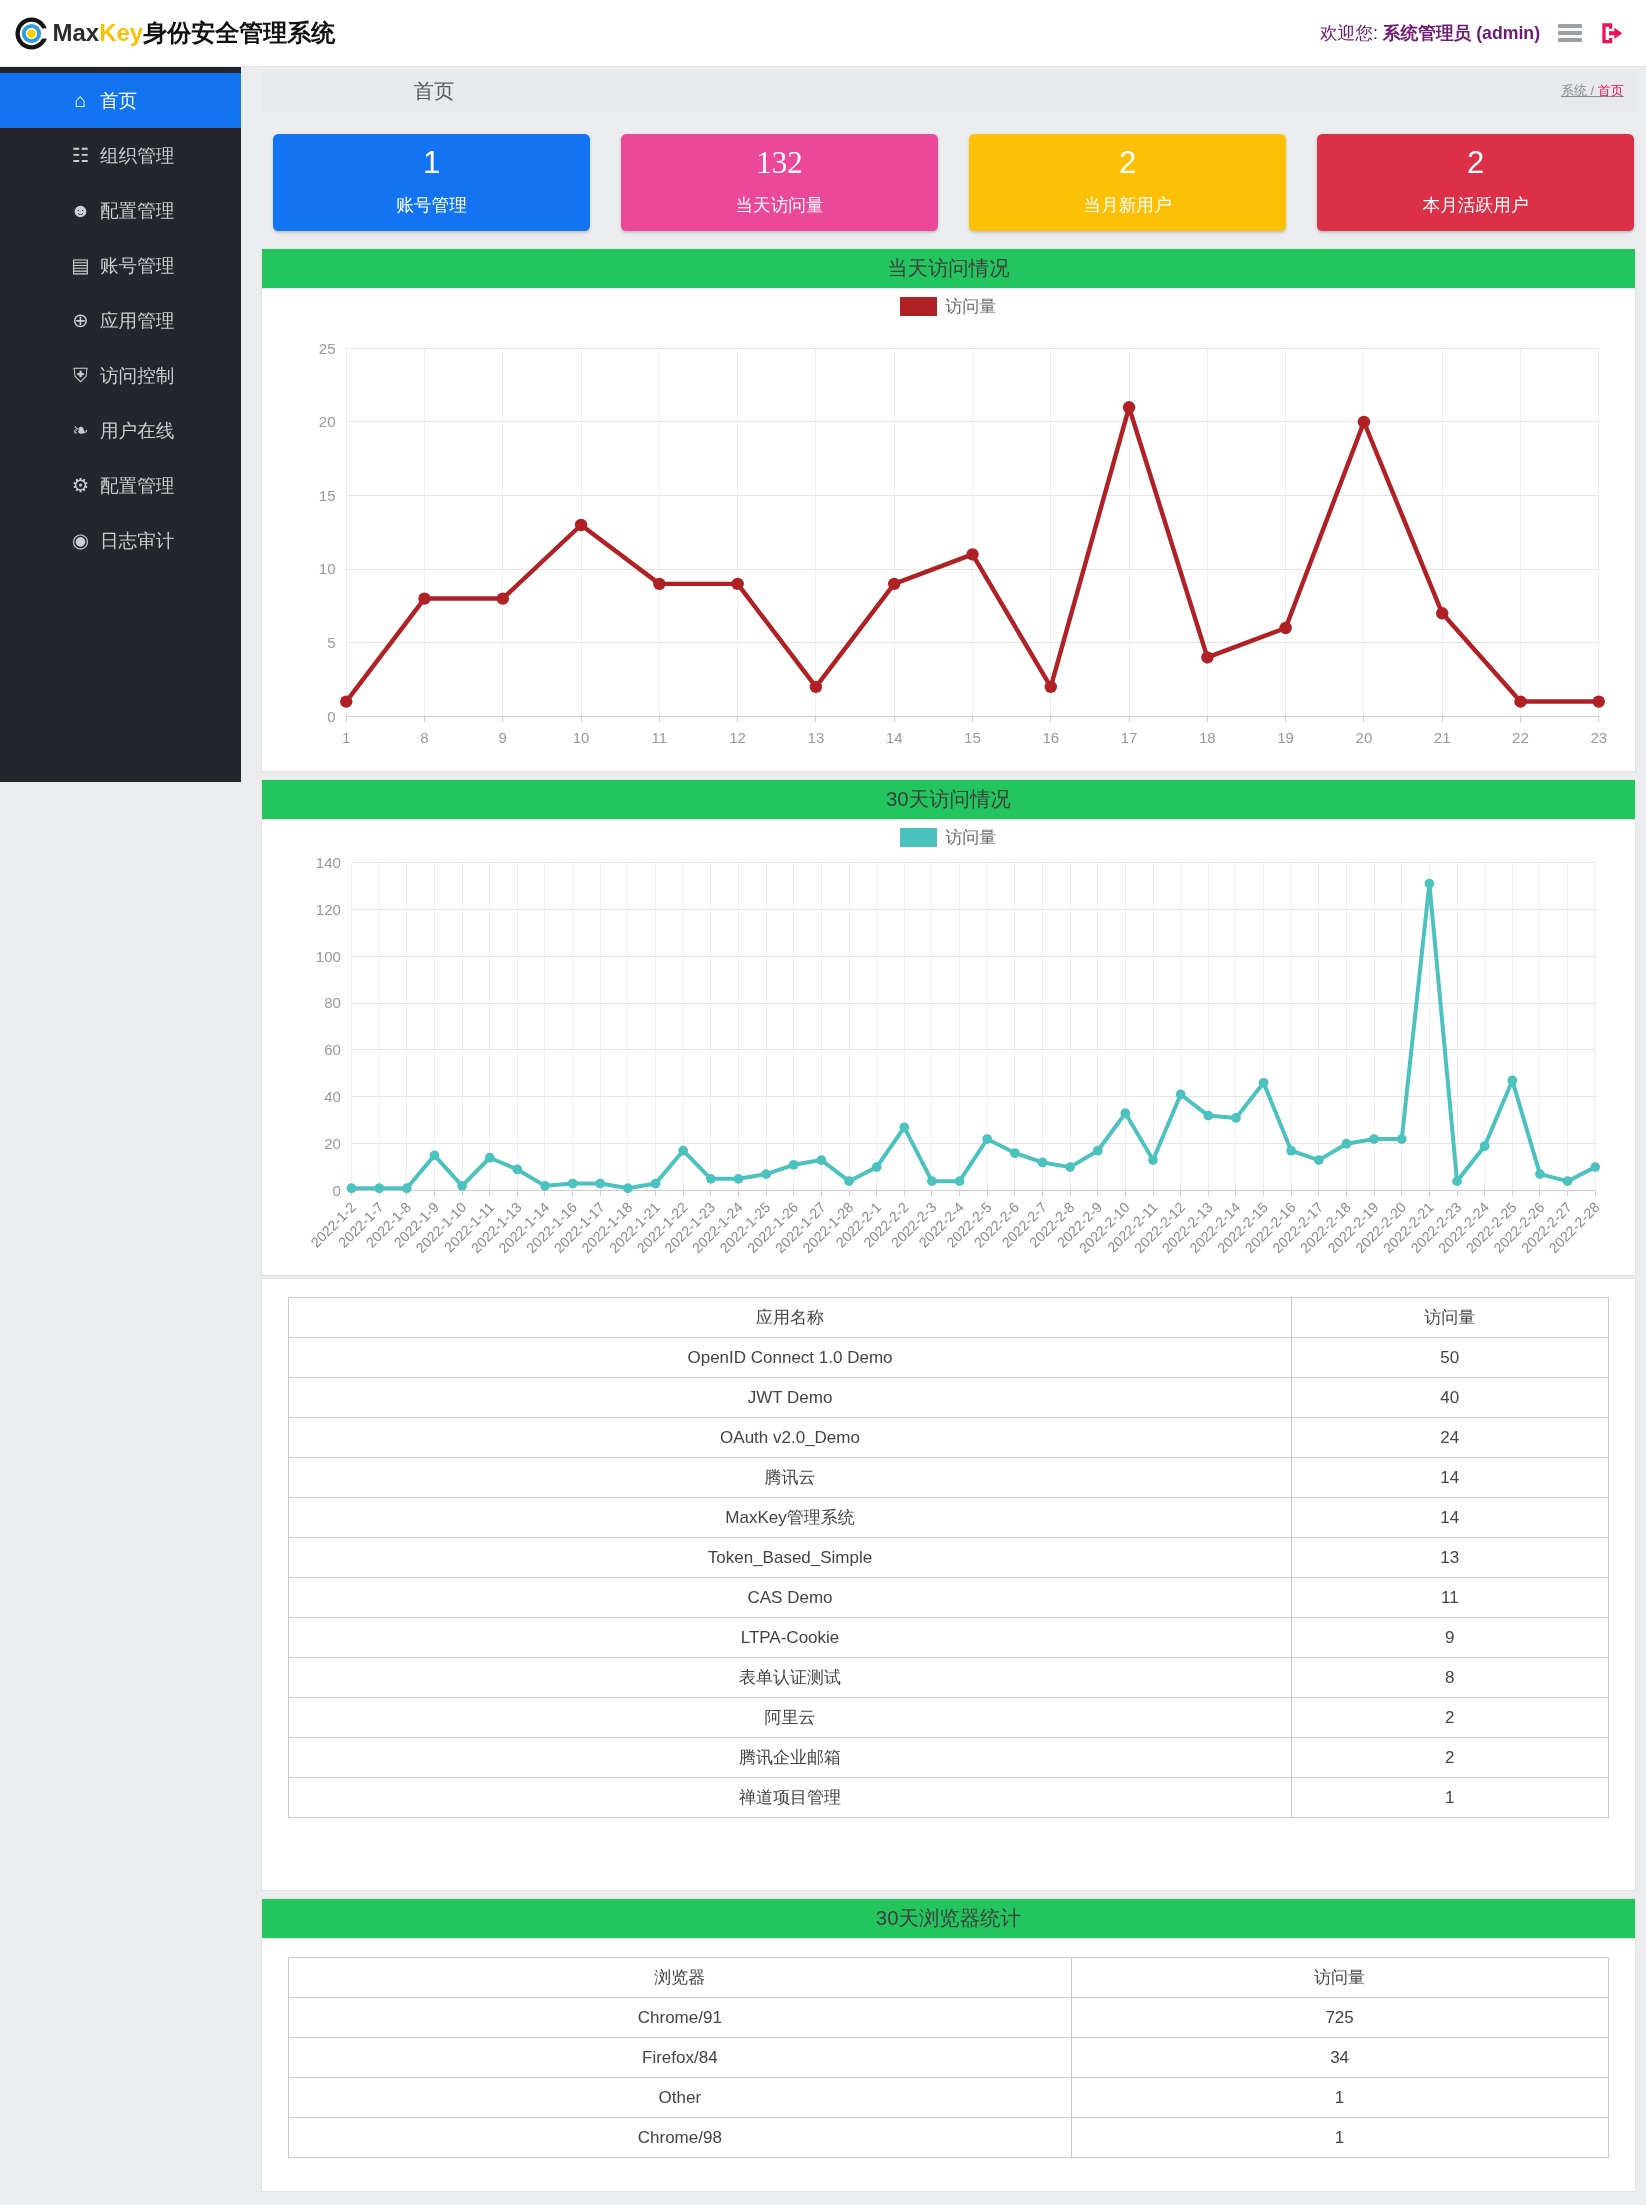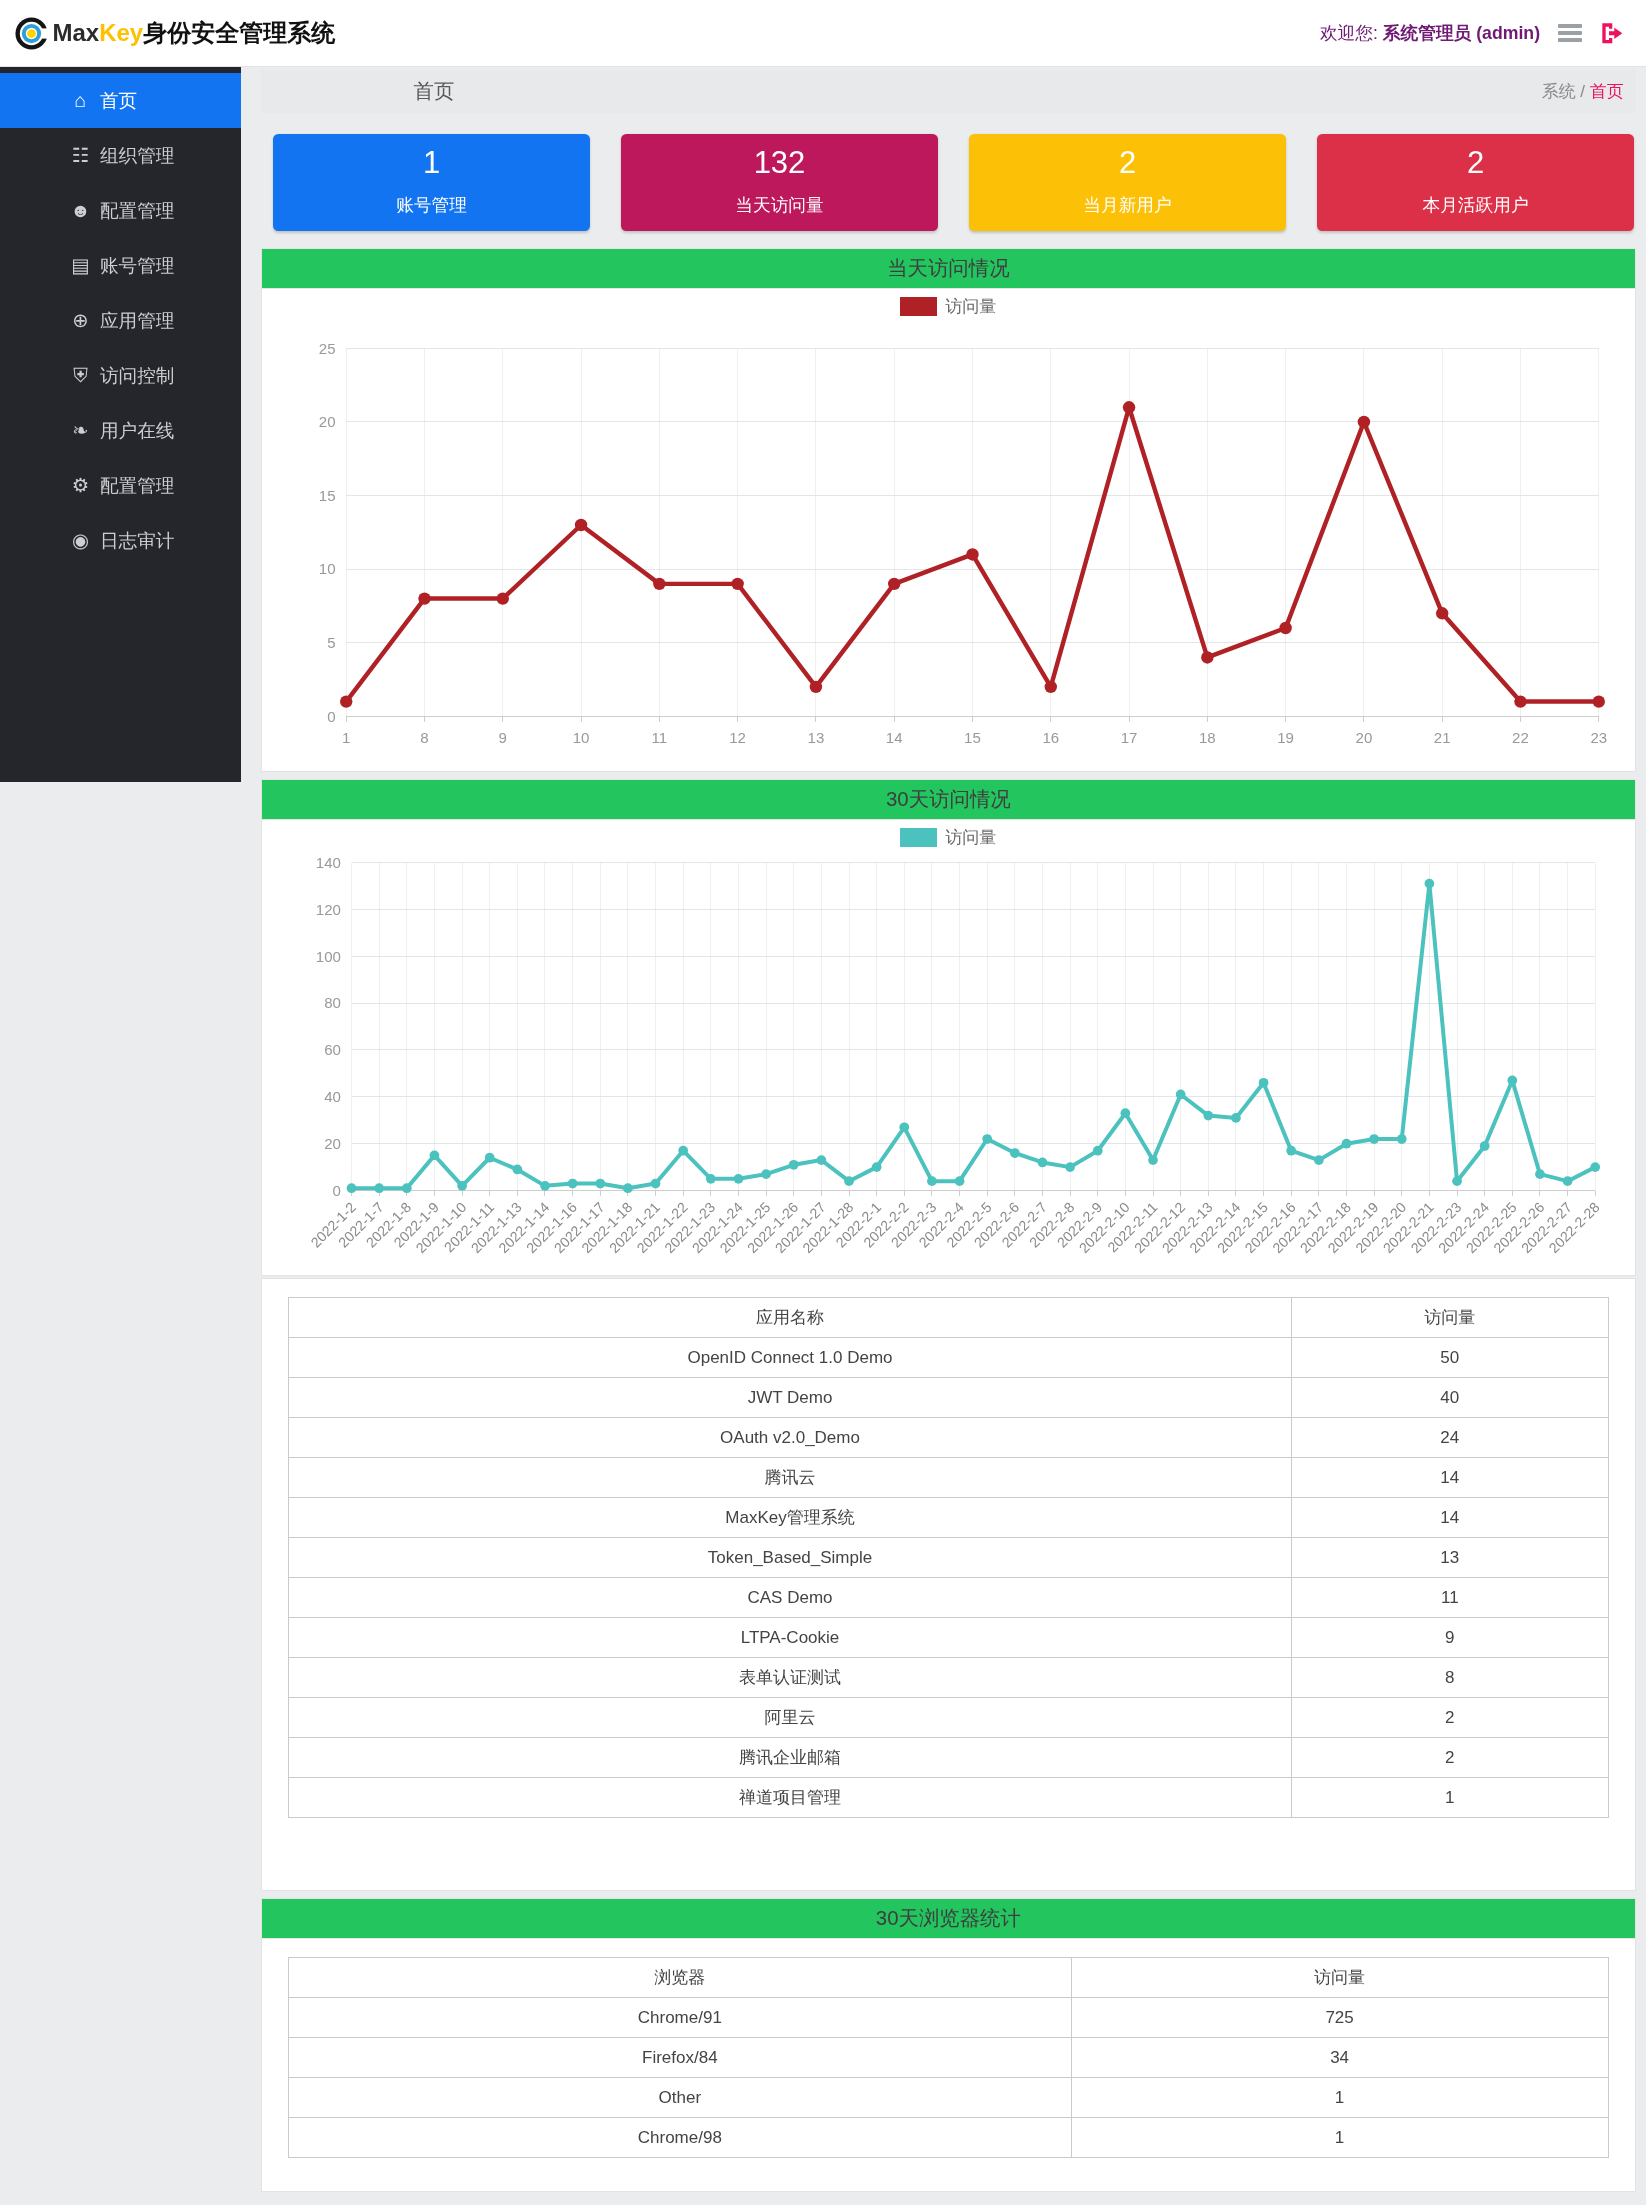--- a/index.html
+++ b/index.html
@@ -38,21 +38,21 @@
   }
   .menu li.active { background:#1274f0; color:#ffffff; }
   .menu .mi { width:23px; text-align:center; font-size:19.5px; }
   
   .content { position:absolute; left:241px; top:67px; width:1405px; }
   .page-head {
     margin:2.7px 9.8px 0 19.5px; height:43px; background:#e7e9eb;
     display:flex; align-items:center;
   }
   .page-title { font-size:20.4px; color:#57595c; padding-left:153px; }
-  .breadcrumb { margin-left:auto; padding-right:12.4px; font-size:17px; color:#8a8a8a; }
+  .breadcrumb { margin-left:auto; padding-right:12.4px; font-size:13px; color:#8a8a8a;text-decoration:underline; }
   .breadcrumb .bc-cur { color:#ec135b; }
   
   .cards { margin:21px 10.6px 0 32px; display:flex; gap:31px; }
   .card {
     width:317px; height:97px; border-radius:5.3px; color:#fff; text-align:center;
     box-shadow:0 1.8px 2.7px rgba(0,0,0,.18);
   }
   .card .num { font-size:31px; padding-top:11.5px; }
   .card .lbl { font-size:17.7px; margin-top:11.5px; }
   
@@ -159,21 +159,21 @@
     <div class="breadcrumb">
       <span>系统</span><span> / </span><span class="bc-cur">首页</span>
     </div>
   </div>
 
   <div class="cards" id="cards">
       <div class="card" style="background: rgb(18, 116, 240);">
         <div class="num">1</div>
         <div class="lbl">账号管理</div>
       </div>
-      <div class="card" style="background: #be185d;">
+      <div class="card" style="background: #ec4899; font-family: Liberation Serif, serif;">
         <div class="num">132</div>
         <div class="lbl">当天访问量</div>
       </div>
       <div class="card" style="background: rgb(252, 192, 7);">
         <div class="num">2</div>
         <div class="lbl">当月新用户</div>
       </div>
       <div class="card" style="background: rgb(220, 48, 72);">
         <div class="num">2</div>
         <div class="lbl">本月活跃用户</div>

